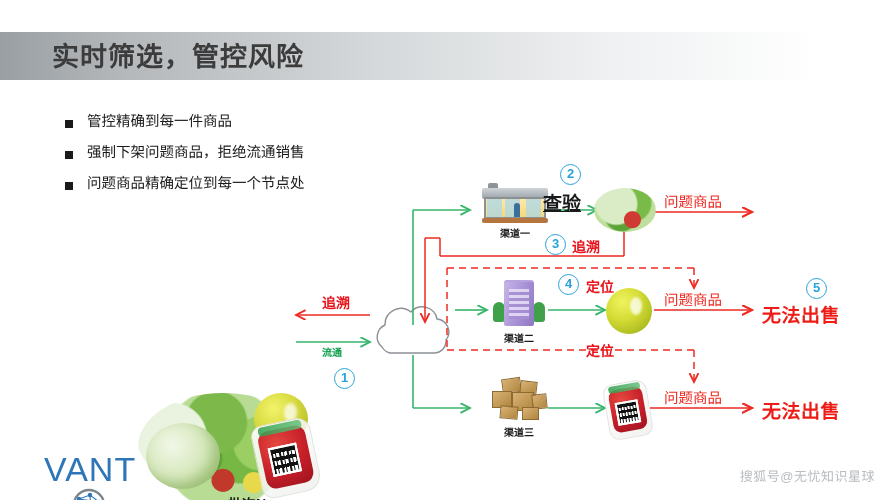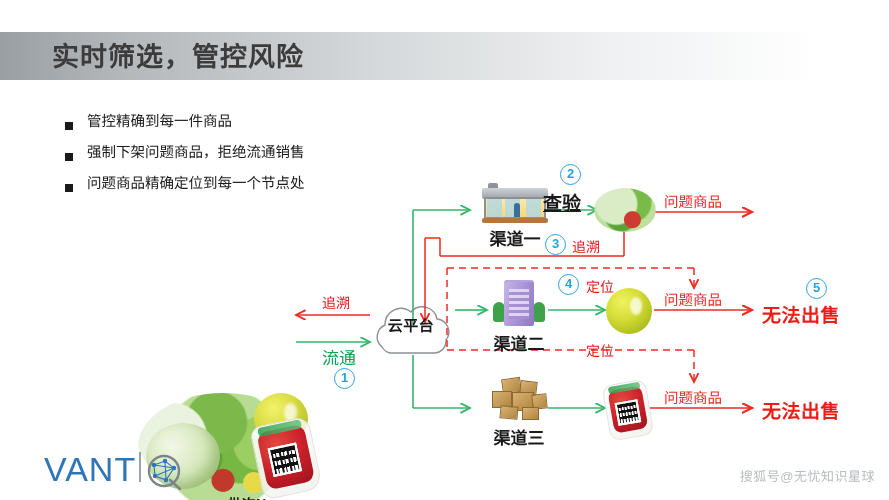--- a/index.html
+++ b/index.html
@@ -17,21 +17,21 @@
     background:linear-gradient(to right,#9a9fa3 0%,#b4b8bb 14%,#d5d8da 42%,#eef0f1 68%,#ffffff 92%);
   }
   .header-title{
     position:absolute;left:52px;top:40px;width:600px;height:34px;
     font-size:27px;font-weight:bold;color:#3c3c3c;letter-spacing:1px;
     line-height:34px;white-space:nowrap;
   }
 
   
   .bullets{position:absolute;left:46px;top:112px;width:400px;}
-  .bullet-row{display:flex;align-items:flex-end;margin-bottom:13px;padding-left:19px;}
+  .bullet-row{display:flex;align-items:center;margin-bottom:13px;padding-left:19px;}
   .bullet-mark{
     width:8px;height:8px;background:#1a1a1a;margin-top:6px;margin-right:14px;flex:0 0 auto;
   }
   .bullet-text{font-size:14.5px;color:#1a1a1a;line-height:18px;white-space:nowrap;}
 
   
   .diagram{position:absolute;left:0;top:150px;width:889px;height:310px;}
   svg.wires{position:absolute;left:0;top:0;width:889px;height:310px;overflow:visible;}
 
   
@@ -93,21 +93,21 @@
 
   
   .cloud{position:absolute;left:365px;top:142px;width:92px;height:64px;}
   .cloud-label{
     position:absolute;left:0;top:0;width:92px;height:64px;display:flex;align-items:center;justify-content:center;
     font-size:15px;font-weight:bold;color:#1a1a1a;letter-spacing:.5px;
   }
 
   
   .node{position:absolute;text-align:center;}
-  .node-label{font-size:17px;font-weight:bold;color:#1a1a1a;margin-top:2px;white-space:nowrap;}
+  .node-label{font-size:10px;font-weight:bold;color:#1a1a1a;margin-top:2px;white-space:nowrap;}
 
   .shop{position:relative;width:66px;height:40px;margin:0 auto;}
   .shop .awning{
     position:absolute;left:0;top:5px;width:66px;height:11px;border-radius:2px;
     background:linear-gradient(#cfd4d8,#9aa2a8);
   }
   .shop .roofpipe{position:absolute;left:6px;top:0;width:10px;height:8px;background:#8d9499;border-radius:2px;}
   .shop .body{
     position:absolute;left:2px;top:14px;width:62px;height:22px;
     background:linear-gradient(#ffe9a8,#f6d77a);border:2px solid #8d8f91;box-sizing:border-box;
@@ -166,35 +166,35 @@
   .meatpack .qr{
     position:absolute;left:10px;top:19px;width:19px;height:19px;background:#fff;
     background-image:
       linear-gradient(90deg,#111 25%,transparent 25% 50%,#111 50% 62%,transparent 62%),
       linear-gradient(#111 18%,transparent 18% 34%,#111 34% 48%,transparent 48% 66%,#111 66% 80%,transparent 80%);
     background-size:6px 6px,100% 100%;border:2px solid #fff;
   }
   .meatpack .toplabel{position:absolute;left:6px;top:2px;width:32px;height:7px;border-radius:3px;background:linear-gradient(90deg,#2f9e4e,#66c07a);opacity:.85;}
 
   
-  .lbl{position:absolute;white-space:nowrap;font-weight:normal;}
-  .lbl-green{color:#12a150;font-size:17px;}
+  .lbl{position:absolute;white-space:nowrap;font-weight:bold;}
+  .lbl-green{color:#12a150;font-size:10px;}
   .lbl-red{color:#e8131b;font-size:14px;}
   .lbl-dark{color:#1a1a1a;font-size:19px;font-weight:bold;}
   .lbl-outcome{color:#ee1c16;font-size:19px;font-weight:bold;letter-spacing:.5px;}
   .lbl-problem{color:#ee2a22;font-size:14.5px;font-weight:normal;}
 
   .step{
     position:absolute;width:21px;height:21px;border:1.6px solid #29a3dc;border-radius:50%;
     color:#29a3dc;font-size:13px;font-weight:bold;line-height:18px;text-align:center;
     background:#fff;box-sizing:border-box;
   }
 
   
-  .logo{position:absolute;left:44px;top:452px;height:44px;display:flex;}
+  .logo{position:absolute;left:44px;top:452px;height:44px;display:flex;align-items:center;flex-direction:column;}
   .logo-text{font-size:34px;font-weight:400;color:#2f76b8;letter-spacing:1px;line-height:34px;font-family:"Liberation Sans",sans-serif;}
   .logo-bar{width:2px;height:30px;background:#9aa3ab;margin:0 5px 0 3px;}
   .logo-q{position:relative;width:38px;height:38px;}
   .watermark{
     position:absolute;right:14px;top:466px;font-size:13px;color:#b9bcc0;white-space:nowrap;
     letter-spacing:.5px;
   }
 </style>
 </head>
 <body>
@@ -275,23 +275,20 @@
       <div class="veg-lemon"></div>
       <div class="tomato-pack">
         <div class="film"></div>
         <div class="meat"></div>
         <div class="toplabel"></div>
         <div class="qr"></div>
       </div>
       <div class="batch-label">批次N</div>
     </div>
 
-    <div class="cloud">
-      <div class="cloud-label">云平台</div>
-    </div>
 
     <div class="lbl lbl-red" style="left:322px;top:142px;">追溯</div>
     <div class="lbl lbl-green" style="left:322px;top:194px;">流通</div>
     <div class="step" style="left:334px;top:218px;">1</div>
 
     <div class="node" style="left:478px;top:33px;width:74px;">
       <div class="shop">
         <div class="roofpipe"></div>
         <div class="awning"></div>
         <div class="body"></div>

